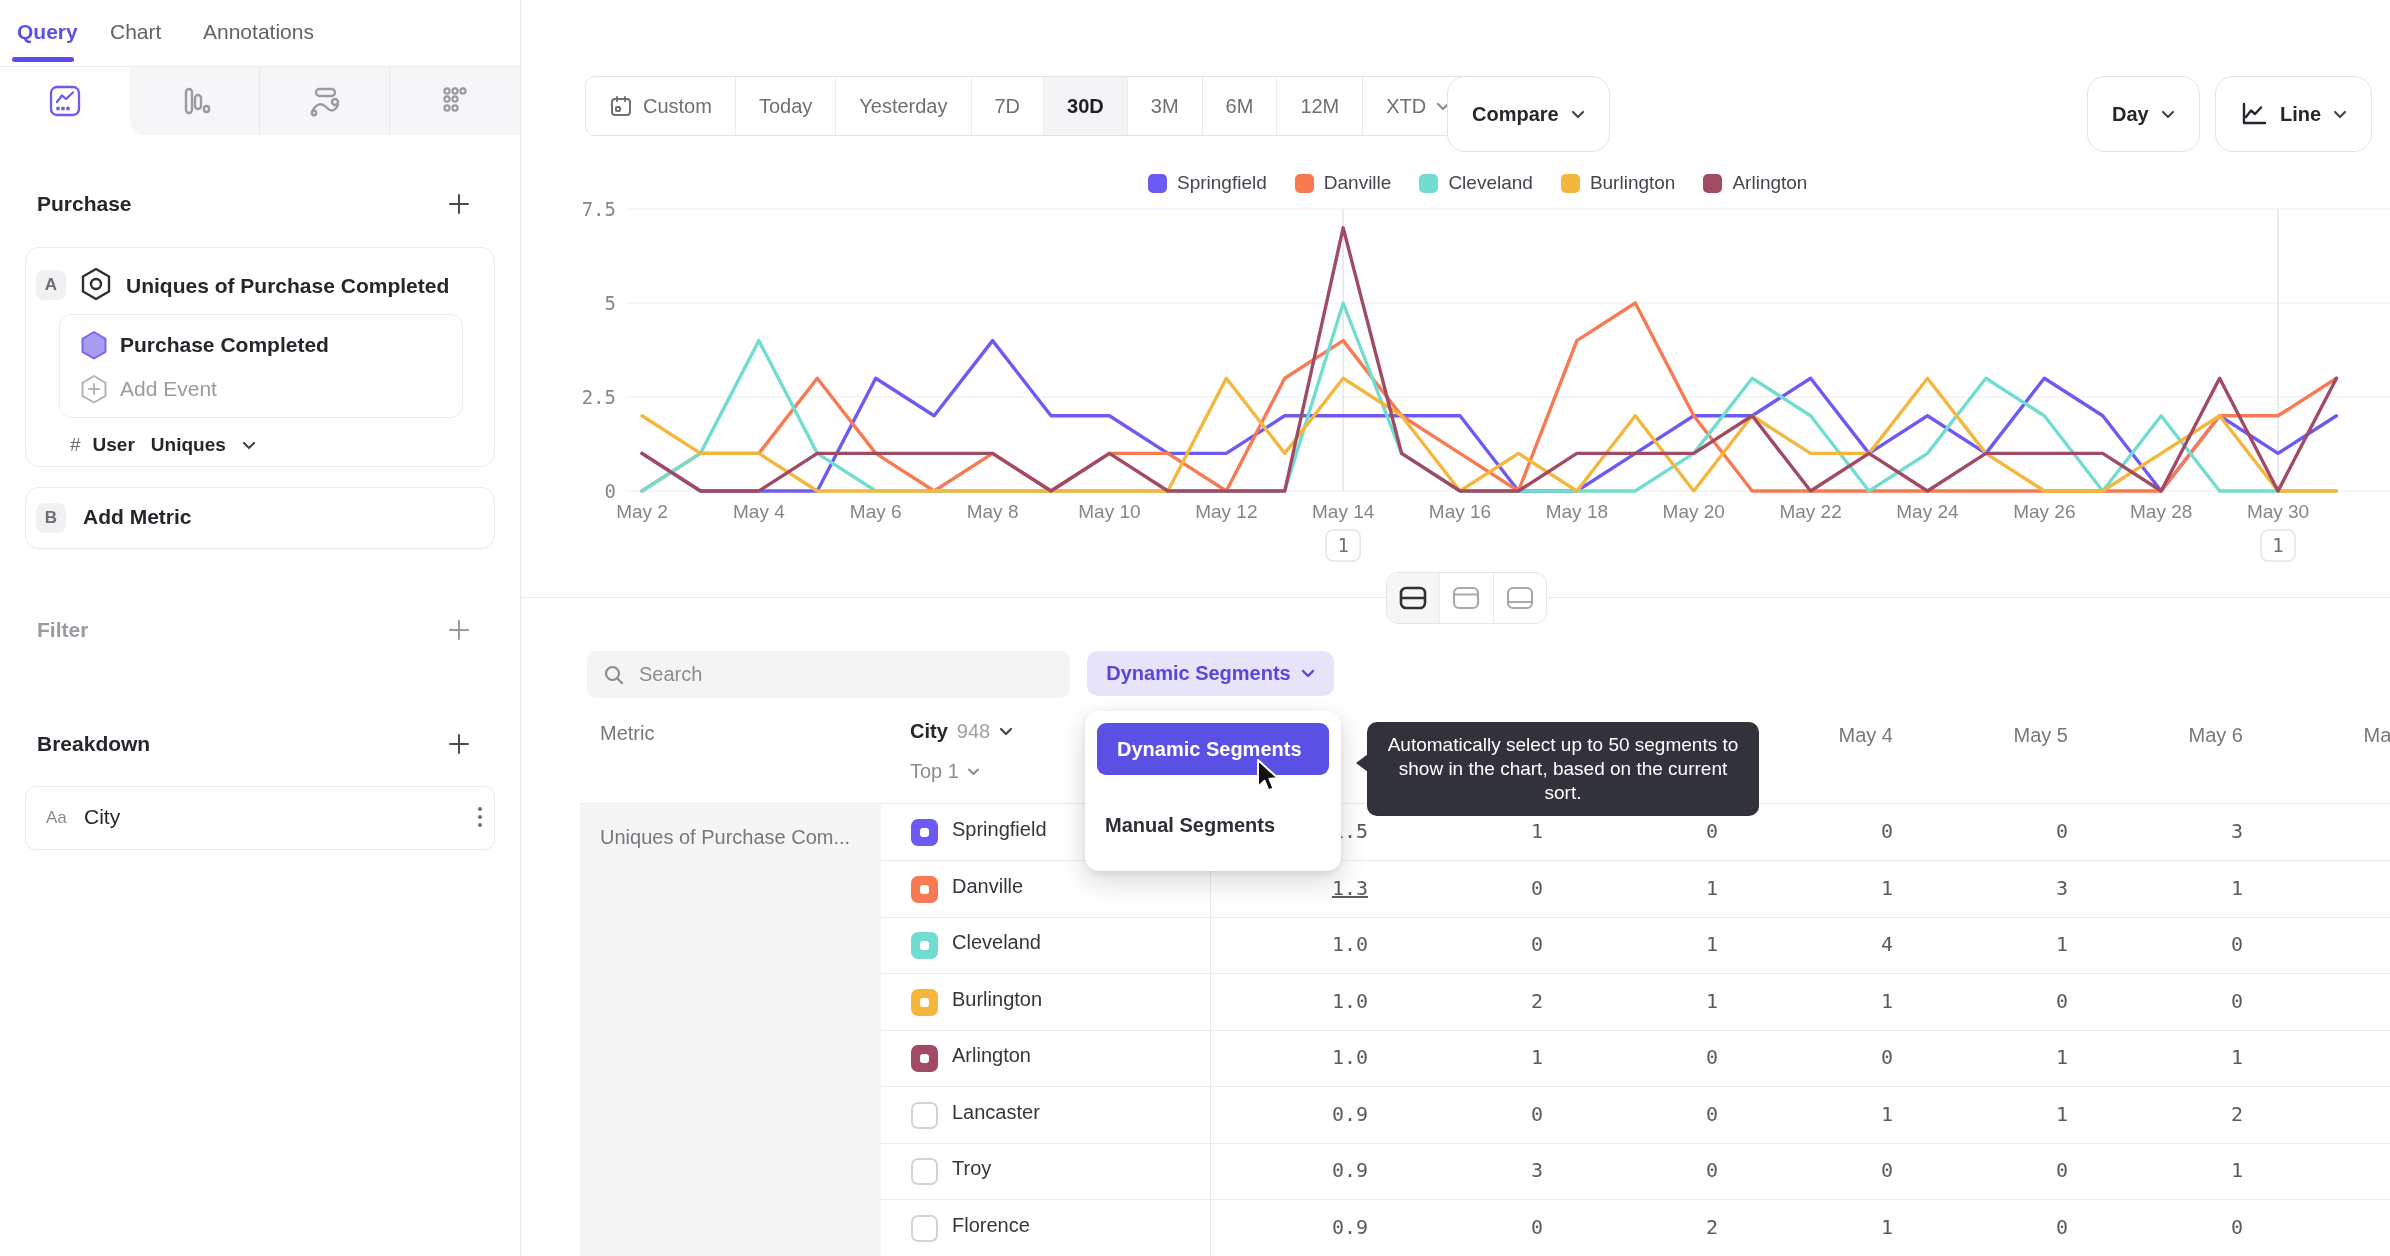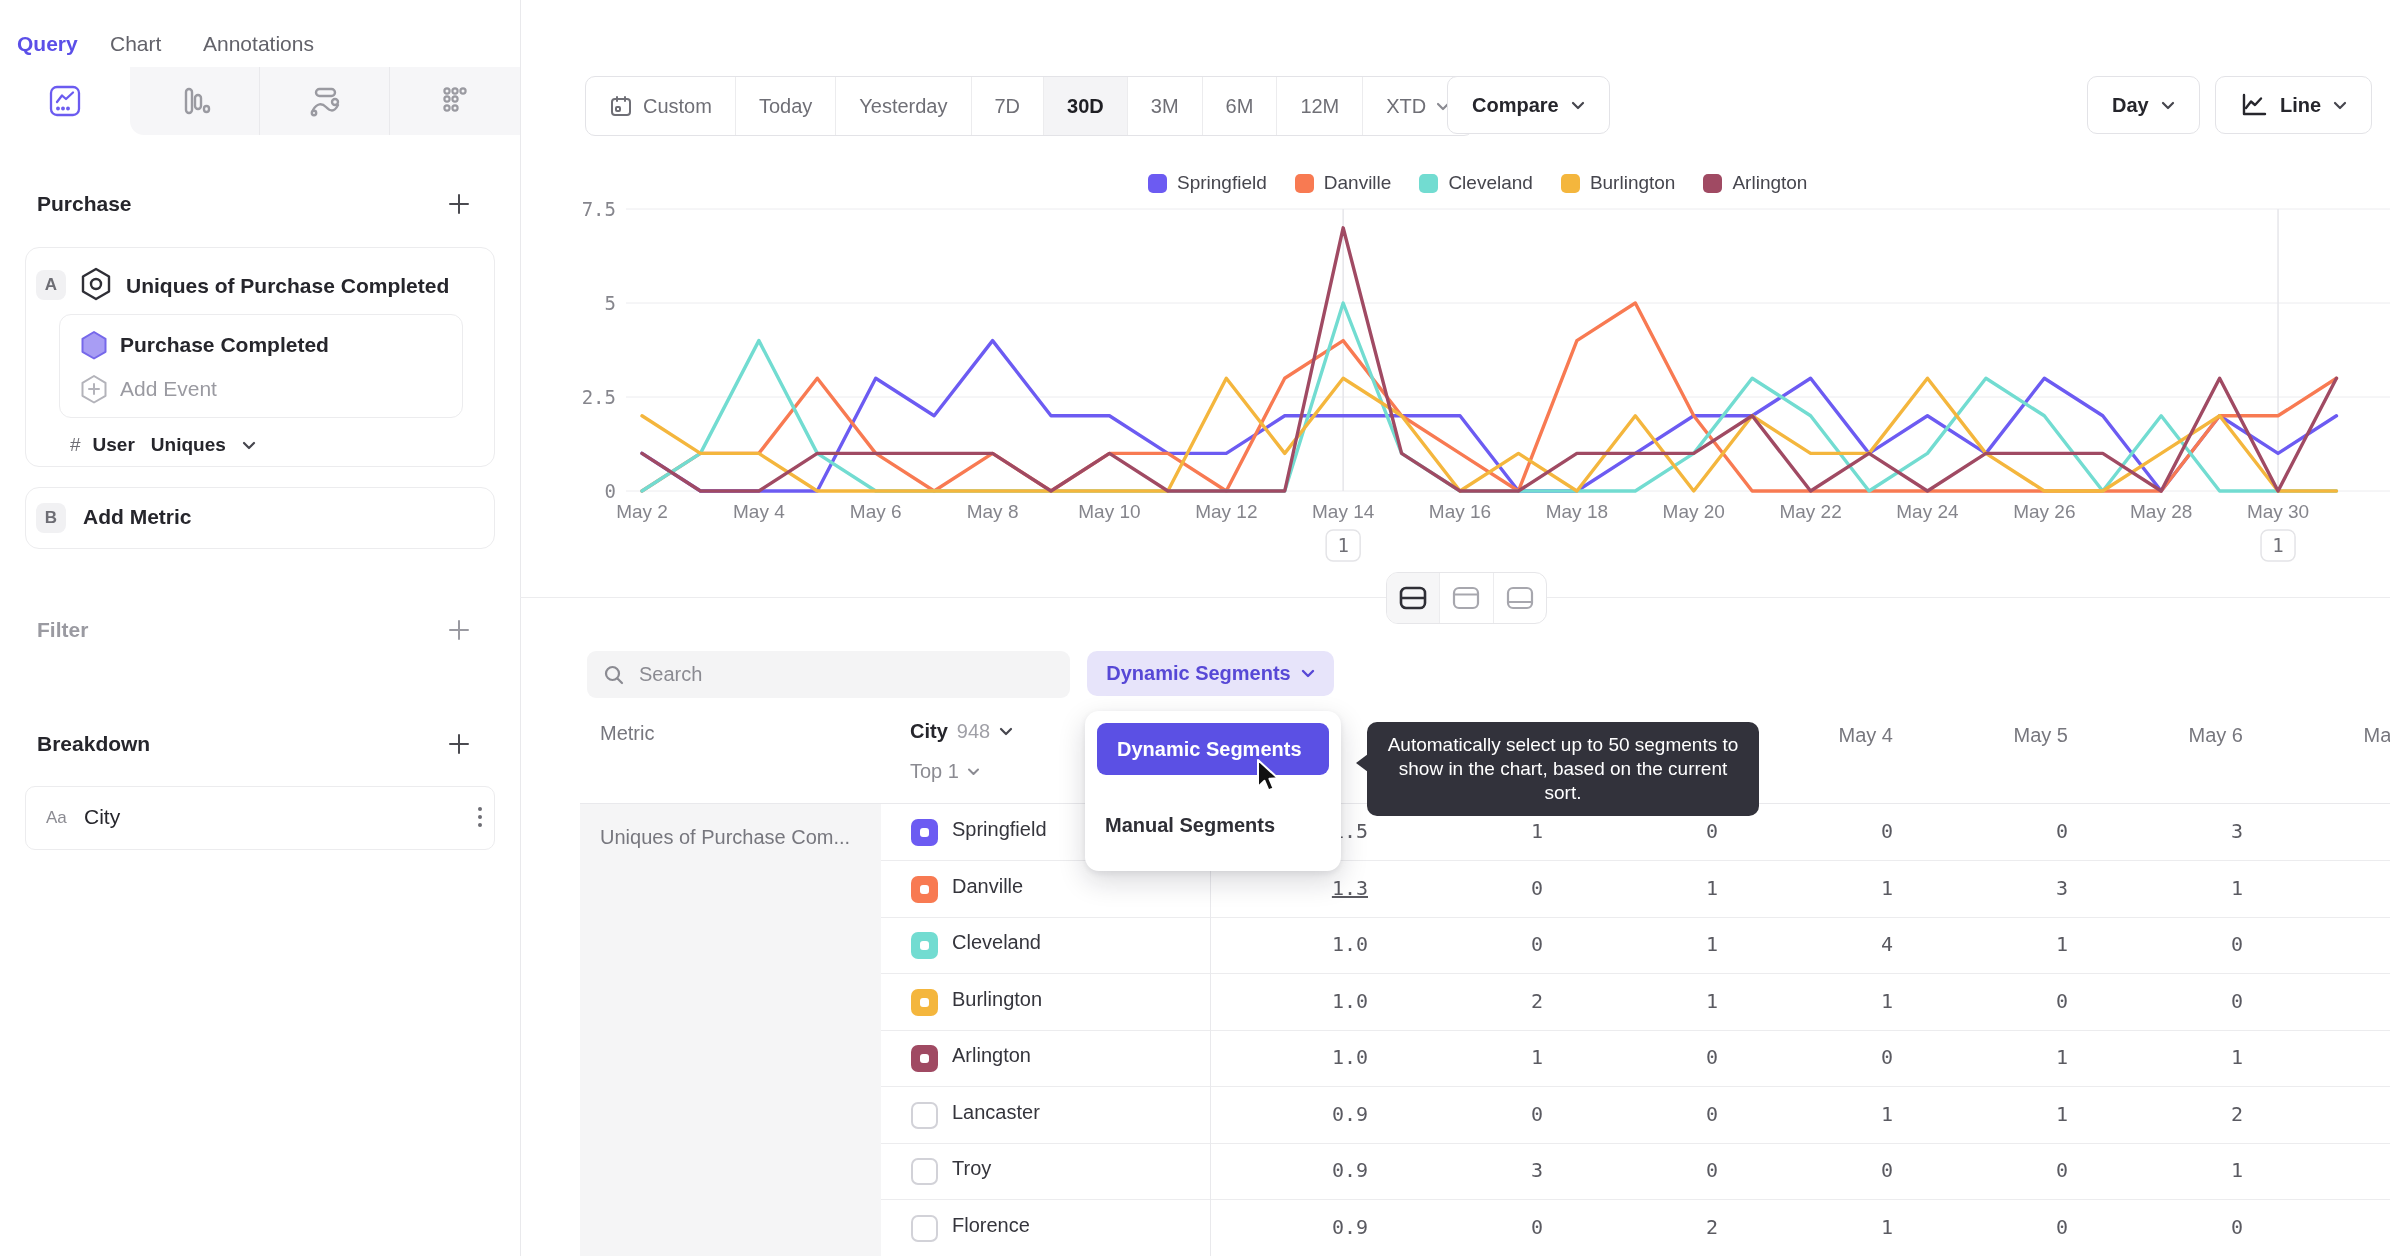--- a/index.html
+++ b/index.html
@@ -5,21 +5,21 @@
   html,body{margin:0;padding:0;}
   body{
     width:2390px;height:1256px;position:relative;overflow:hidden;
     font-family:"Liberation Sans",sans-serif;background:#fff;color:#26262c;
     -webkit-font-smoothing:antialiased;
   }
   .abs{position:absolute;}
   svg{display:block;}
   
   .sidebar{position:absolute;left:0;top:0;width:520px;height:1256px;background:#fff;border-right:1px solid #e9e9ec;}
-  .tabs-row{position:absolute;left:0;top:0;width:520px;height:66px;border-bottom:1px solid #ececee;margin-top:12px;}
+  .tabs-row{position:absolute;left:0;top:0;width:520px;height:66px;border-bottom:1px solid #ececee;}
   .tab{position:absolute;top:20px;font-size:21px;color:#62626a;cursor:pointer;}
   .tab.active{color:#5b4fe8;font-weight:700;}
   .tab-underline{position:absolute;left:12px;top:57px;width:62px;height:5px;border-radius:3px;background:#5b4fe8;}
   .icon-strip{position:absolute;left:0;top:67px;width:520px;height:68px;display:flex;}
   .icon-tab{width:130px;height:68px;display:flex;align-items:center;justify-content:center;background:#f6f6f8;border-right:1px solid #e9e9ec;box-sizing:border-box;}
   .icon-tab:last-child{border-right:none;}
   .icon-tab.active{background:#fff;border-right:none;}
   .icon-tab.first-gray{border-bottom-left-radius:14px;}
   .side-section-title{position:absolute;left:37px;font-size:21px;font-weight:700;color:#26262c;}
   .side-section-title.muted{color:#9a9aa1;}
@@ -37,22 +37,22 @@
   .measure-word{color:#26262c;font-weight:600;margin-right:16px;}
   .kebab{display:flex;flex-direction:column;gap:4px;align-items:center;cursor:pointer;}
   .kebab i{width:4px;height:4px;border-radius:50%;background:#6d6d74;}
   
   .range-group{position:absolute;left:585px;top:76px;height:58px;display:flex;align-items:stretch;
     border:1px solid #e3e3e7;border-radius:10px;background:#fff;overflow:hidden;}
   .range-btn{display:flex;align-items:center;gap:10px;padding:0 23px;font-size:20px;color:#6f6f76;
     border-left:1px solid #ececee;cursor:pointer;white-space:nowrap;}
   .range-btn:first-child{border-left:none;}
   .range-btn.active{background:#f4f4f6;color:#1f1f24;font-weight:700;}
-  .tool-btn{position:absolute;top:76px;height:58px;display:flex;align-items:center;gap:12px;padding:0 24px;
-    border:1px solid #e3e3e7;border-radius:10px;background:#fff;font-size:20px;font-weight:600;color:#26262c;
+  .tool-btn{position:absolute;top:76px;height:76px;display:flex;align-items:center;gap:12px;padding:0 24px;
+    border:1px solid #e3e3e7;border-radius:18px;background:#fff;font-size:20px;font-weight:600;color:#26262c;
     box-sizing:border-box;cursor:pointer;white-space:nowrap;}
   .chev{flex:none;}
   
   .legend{position:absolute;left:1148px;top:170px;height:26px;display:flex;align-items:center;gap:28px;}
   .legend-item{display:flex;align-items:center;gap:10px;font-size:19px;color:#46464e;}
   .legend-swatch{width:19px;height:19px;border-radius:5px;}
   
   .divider{position:absolute;left:520px;top:597px;width:1870px;height:0;border-top:1px solid #ececee;}
   .layout-toggle{position:absolute;left:1386px;top:572px;width:159px;height:50px;background:#fff;
     border:1px solid #e6e6e9;border-radius:12px;display:flex;overflow:hidden;}

